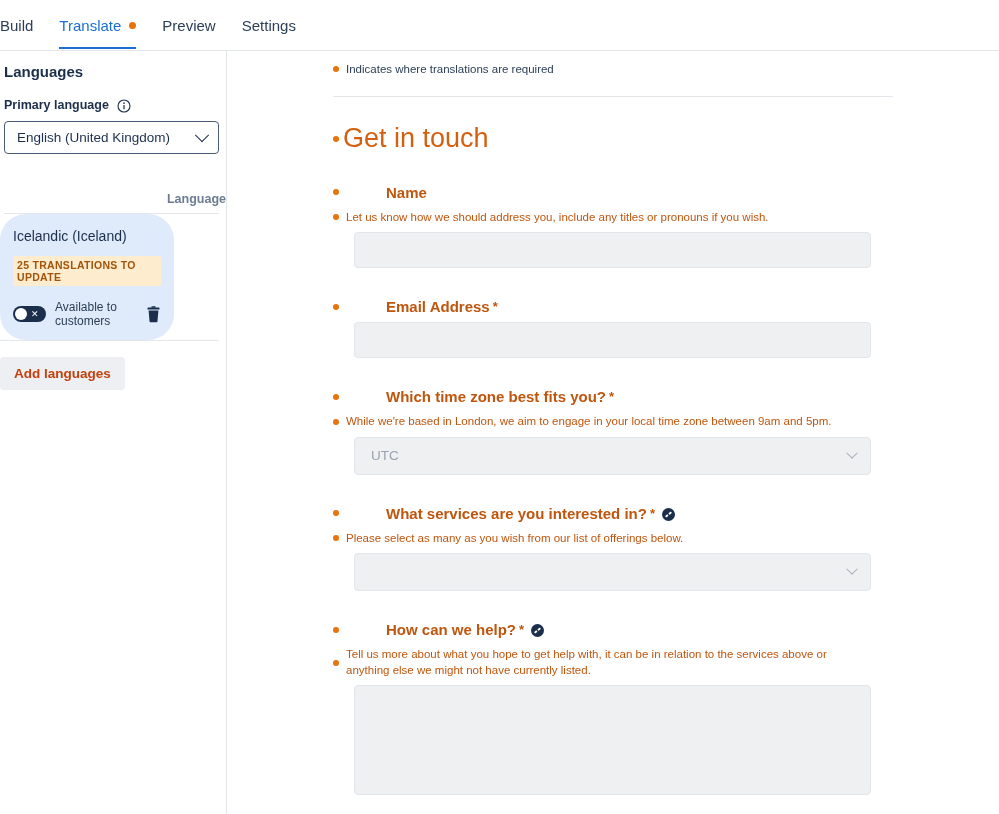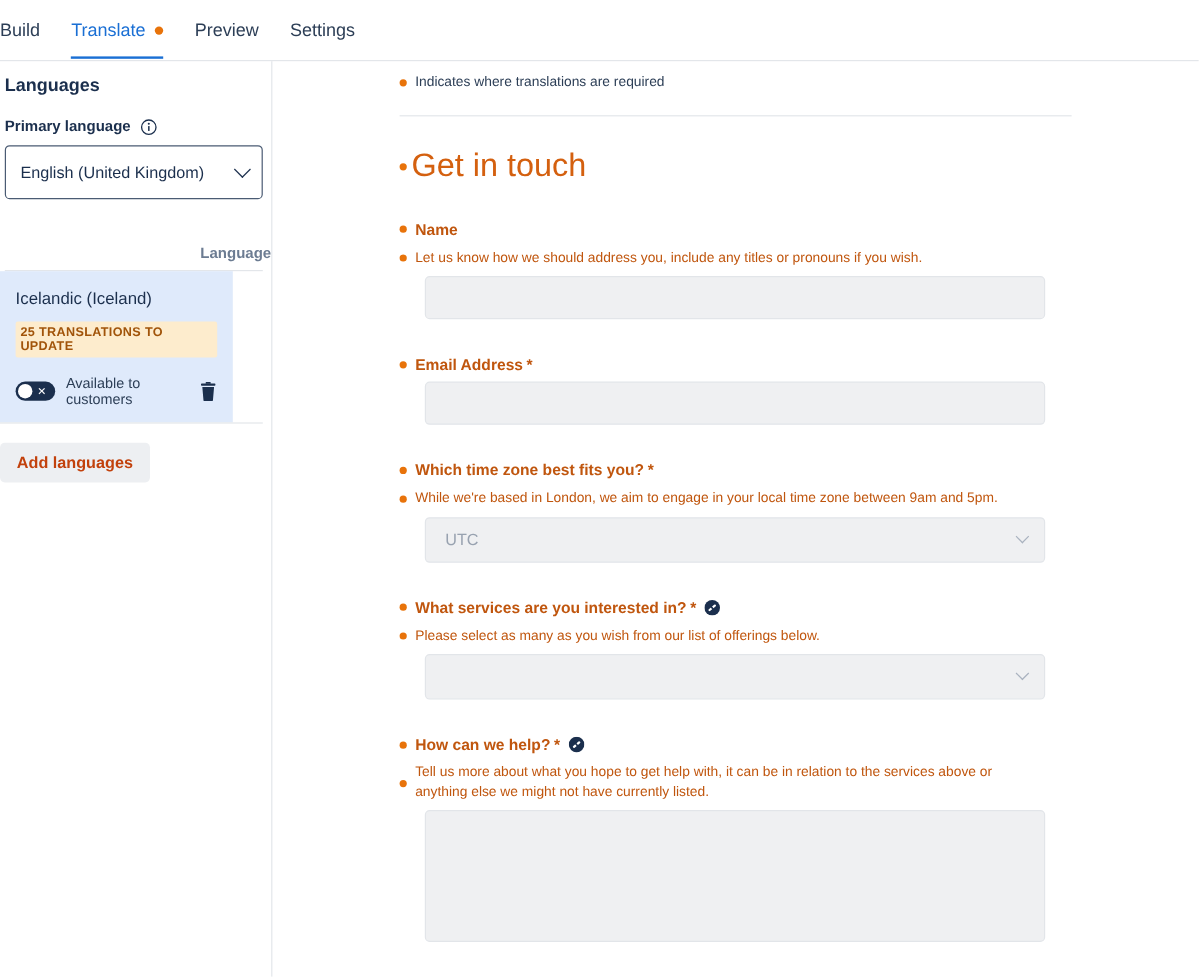--- a/index.html
+++ b/index.html
@@ -69,21 +69,21 @@
   }
   .primary-label {
     font-size: 12.5px; font-weight: bold; color: #1b2f4d;
   }
   .info-icon {
     width: 14px; height: 14px; margin-left: 8px;
     display: inline-block; position: relative; top: 1px;
   }
   .select-primary {
     margin: 9px 0 0 4px;
-    width: 215px; height: 45px;
+    width: 215px; height: 33px;
     border: 1px solid #4a5b73;
     border-radius: 4px;
     background: #fff;
     display: flex; align-items: center;
     justify-content: space-between;
     padding: 0 11px 0 12px;
     font-size: 13.5px; color: #1b2f4d;
     cursor: pointer;
   }
   .chev {
@@ -96,23 +96,24 @@
     font-size: 12.5px; font-weight: bold;
     color: #6c7c92;
     padding: 38px 0 0 4px;
     text-align: right;
   }
   .lang-divider {
     margin: 7px 0 0 4px; width: 215px; height: 1px;
     background: #e3e6ea;
   }
   .lang-card {
-    width: 194px;
+    width: 174px;
     background: #dfeafb;
     padding: 14px 13px 12px 13px;
+    border-radius: 26px;
   }
   .lang-name { font-size: 14px; color: #1b2f4d; }
   .badge {
     display: inline-block;
     margin-top: 12px;
     background: #fdeccd;
     color: #a1540a;
     font-size: 10.5px; font-weight: bold;
     letter-spacing: 0.3px;
     padding: 3px 5px 3px 4px;
@@ -195,22 +196,23 @@
   .form-title-text {
     font-size: 27px; color: #d4600f;
     line-height: 1.1;
   }
 
   .field { margin-top: 30px; }
   .field-label-row {
     display: flex; align-items: center;
   }
   .field-label {
-    font-size: 13px; font-weight: bold;
+    font-size: 15px; font-weight: bold;
     color: #c0560e;
+    margin-left: 40px;
   }
   .req-star {
     color: #c0560e; font-size: 13px;
     font-weight: bold; margin-left: 3px;
   }
   .link-badge {
     width: 13px; height: 13px;
     margin-left: 7px;
     display: inline-block;
     flex: none;

